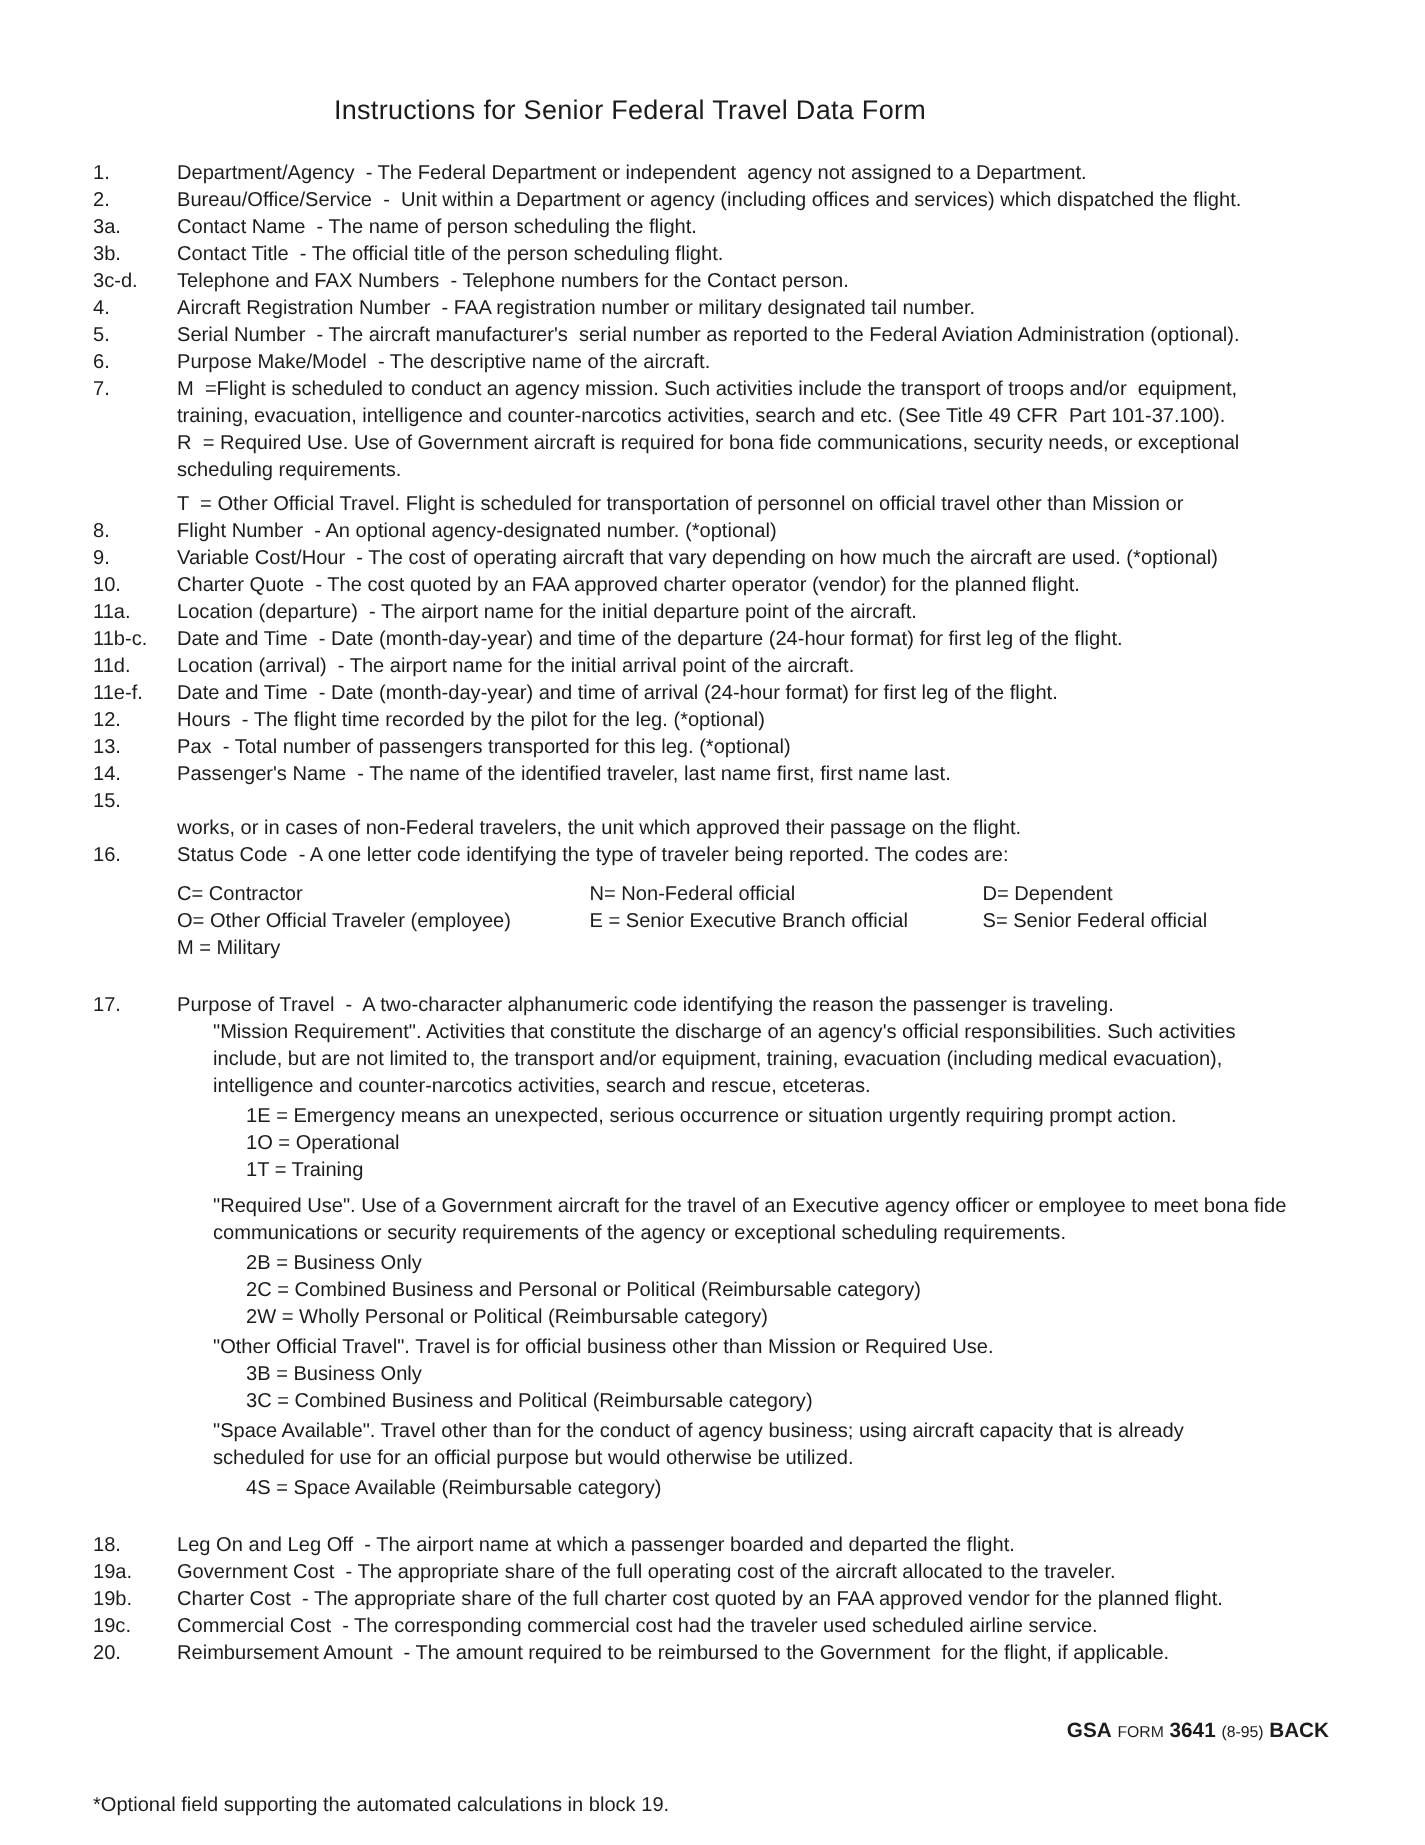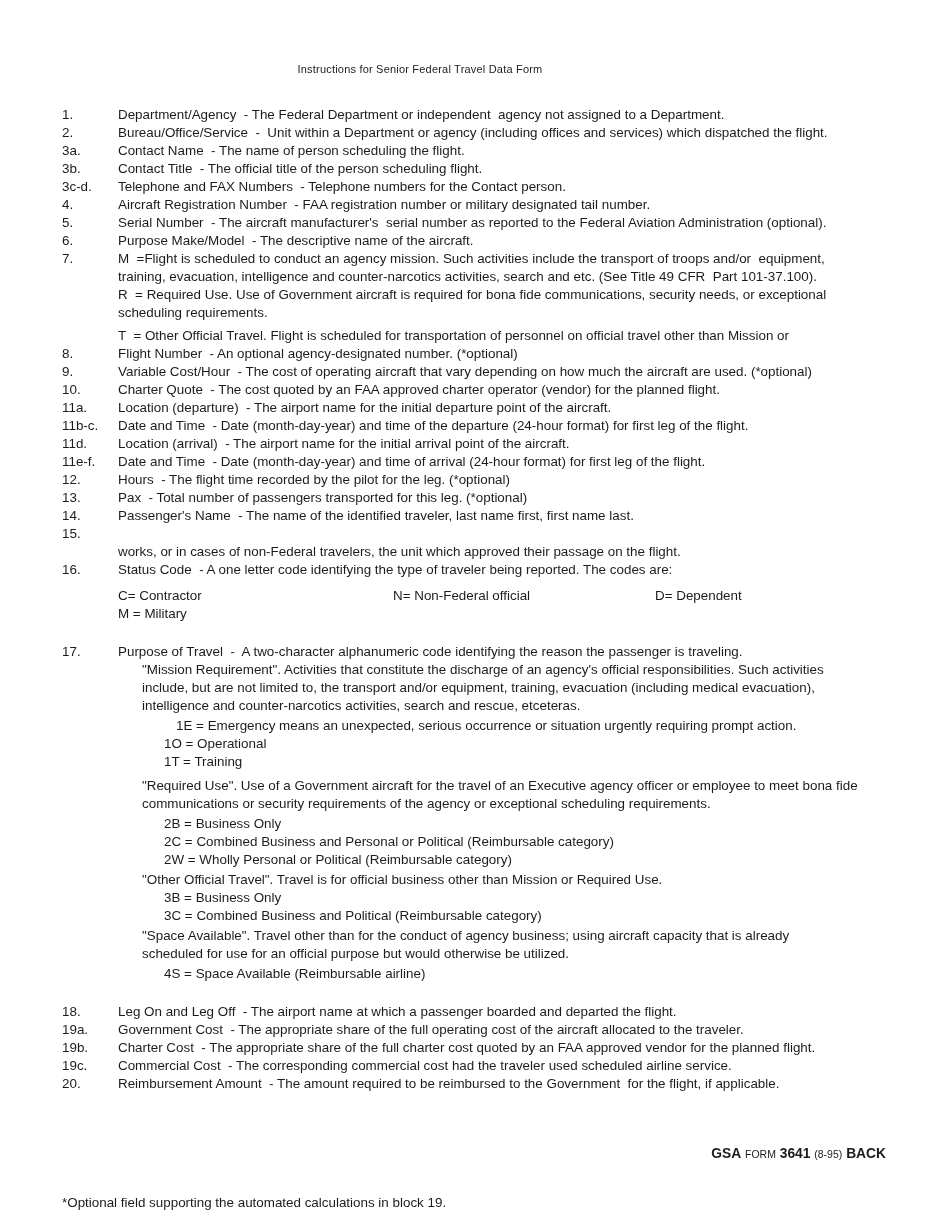--- a/index.html
+++ b/index.html
@@ -1,19 +1,19 @@
 <!DOCTYPE html>
 <html><head>
 <meta charset="utf-8">
 <style>
   html,body{margin:0;padding:0;background:#ffffff;}
   body{width:950px;height:1230px;font-family:"Liberation Sans",sans-serif;color:#1c1c1c;}
   .page{position:relative;width:950px;height:1230px;overflow:hidden;background:#ffffff;}
   .doc-title{position:absolute;top:63px;left:0;width:840px;text-align:center;
-             font-size:11px;font-weight:400;letter-spacing:0.2px;}
+             font-size:18px;font-weight:400;letter-spacing:0.2px;}
   #lines{position:absolute;top:106px;left:0;width:950px;}
   .line{position:relative;height:18px;font-size:13.4px;line-height:18px;}
   .line span{position:absolute;top:0;white-space:pre;}
   .num{left:62px;}
   .t-item{left:118px;}
   .t-para{left:142px;}
   .t-code{left:164px;}
   .c0{left:118px;text-align:right;} .c1{left:393px;} .c2{left:655px;}
   .footer-note{position:absolute;top:1147px;left:62px;font-size:13.4px;white-space:pre;margin-top:48px;}
   .form-id{position:absolute;top:1146px;right:64px;font-size:13.8px;white-space:pre;}
@@ -124,36 +124,41 @@
       <div class="line">
         <span class="num">16.</span>
         <span class="t-item">Status Code  - A one letter code identifying the type of traveler being reported. The codes are:</span>
       </div>
       <div class="line" style="margin-top: 8px;">
         <span class="c0">C= Contractor</span>
         <span class="c1">N= Non-Federal official</span>
         <span class="c2">D= Dependent</span>
       </div>
       <div class="line">
+        <span class="c0">O= Other Official Traveler (employee)</span>
+        <span class="c1">E = Senior Executive Branch official</span>
+        <span class="c2">S= Senior Federal official</span>
+      </div>
+      <div class="line">
         <span class="c0">M = Military</span>
       </div>
       <div class="line" style="margin-top: 20px;">
         <span class="num">17.</span>
         <span class="t-item">Purpose of Travel  -  A two-character alphanumeric code identifying the reason the passenger is traveling.</span>
       </div>
       <div class="line">
         <span class="t-para">"Mission Requirement". Activities that constitute the discharge of an agency's official responsibilities. Such activities</span>
       </div>
       <div class="line">
         <span class="t-para">include, but are not limited to, the transport and/or equipment, training, evacuation (including medical evacuation),</span>
       </div>
       <div class="line">
         <span class="t-para">intelligence and counter-narcotics activities, search and rescue, etceteras.</span>
       </div>
-      <div class="line" style="margin-top: 2px; margin-left: 12px;">
+      <div class="line" style="margin-top: 2px;">
         <span class="t-code">1E = Emergency means an unexpected, serious occurrence or situation urgently requiring prompt action.</span>
       </div>
       <div class="line">
         <span class="t-code">1O = Operational</span>
       </div>
       <div class="line">
         <span class="t-code">1T = Training</span>
       </div>
       <div class="line" style="margin-top: 6px;">
         <span class="t-para">"Required Use". Use of a Government aircraft for the travel of an Executive agency officer or employee to meet bona fide</span>
@@ -179,21 +184,21 @@
       <div class="line">
         <span class="t-code">3C = Combined Business and Political (Reimbursable category)</span>
       </div>
       <div class="line" style="margin-top: 2px;">
         <span class="t-para">"Space Available". Travel other than for the conduct of agency business; using aircraft capacity that is already</span>
       </div>
       <div class="line">
         <span class="t-para">scheduled for use for an official purpose but would otherwise be utilized.</span>
       </div>
       <div class="line" style="margin-top: 2px;">
-        <span class="t-code">4S = Space Available (Reimbursable airline)</span>
+        <span class="t-code">4S = Space Available (Reimbursable category)</span>
       </div>
       <div class="line" style="margin-top: 20px;">
         <span class="num">18.</span>
         <span class="t-item">Leg On and Leg Off  - The airport name at which a passenger boarded and departed the flight.</span>
       </div>
       <div class="line">
         <span class="num">19a.</span>
         <span class="t-item">Government Cost  - The appropriate share of the full operating cost of the aircraft allocated to the traveler.</span>
       </div>
       <div class="line">

